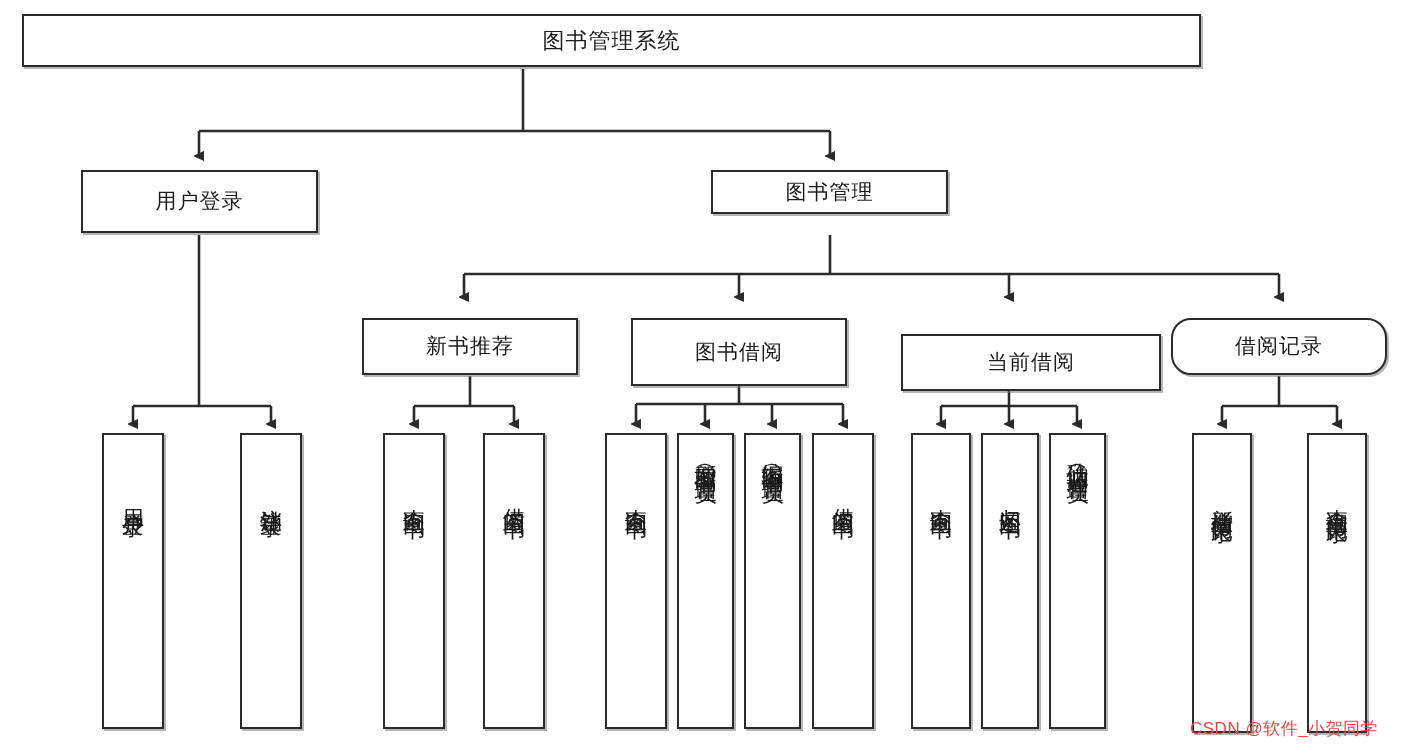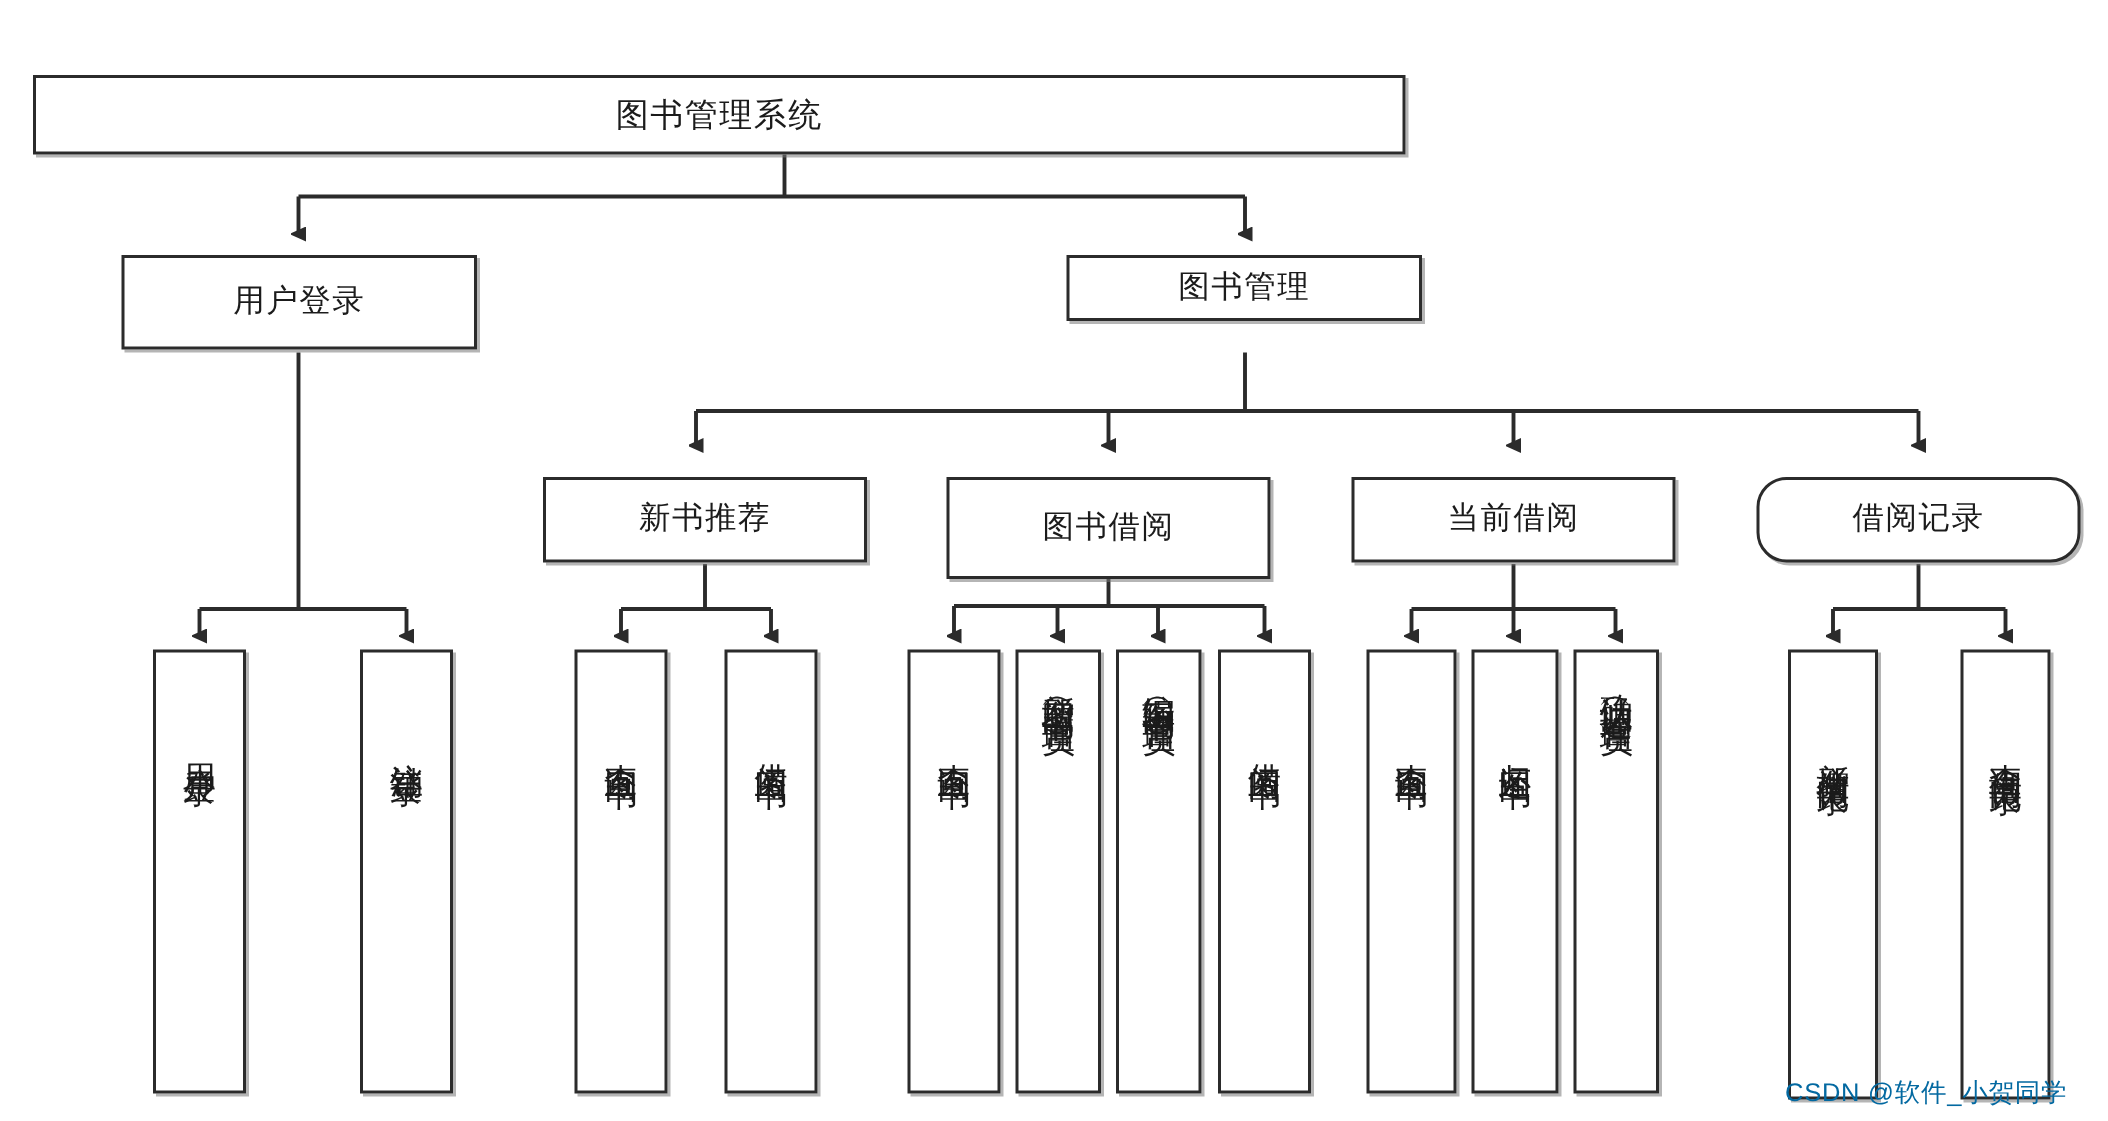--- a/index.html
+++ b/index.html
@@ -60,21 +60,21 @@
   }
   .node.leaf.mid .label {
     padding-top: 52px;
   }
   .node.leaf.tall .label {
     padding-top: 6px;
   }
   .watermark {
     position: absolute;
     font-size: 17px;
-    color: #0369a1;
+    color: #ef4444;
     white-space: nowrap;
     letter-spacing: 0.5px;
   }
 </style>
 </head>
 <body>
 
 <div id="canvas">
 
   <svg class="wires" viewBox="0 0 1405 747" xmlns="http://www.w3.org/2000/svg">
@@ -120,38 +120,38 @@
       <path d="M1009,406 L1009,424" marker-end="url(#arrow)"></path>
       <path d="M1077,406 L1077,424" marker-end="url(#arrow)"></path>
 
       <path d="M1279,376 L1279,406"></path>
       <path d="M1222,406 L1337,406"></path>
       <path d="M1222,406 L1222,424" marker-end="url(#arrow)"></path>
       <path d="M1337,406 L1337,424" marker-end="url(#arrow)"></path>
     </g>
   </svg>
 
-  <div class="node root" style="left:22px; top:14px; width:915px; height:53px;margin-top:36px;">
+  <div class="node root" style="left:22px; top:14px; width:1179px; height:53px;">
     <span class="label">图书管理系统</span>
   </div>
 
   <div class="node level2" style="left:81px; top:170px; width:237px; height:63px;">
     <span class="label">用户登录</span>
   </div>
   <div class="node level2" style="left:711px; top:170px; width:237px; height:44px;text-align:right;">
     <span class="label">图书管理</span>
   </div>
 
   <div class="node level3" style="left:362px; top:318px; width:216px; height:57px;">
     <span class="label">新书推荐</span>
   </div>
   <div class="node level3" style="left:631px; top:318px; width:216px; height:68px;">
     <span class="label">图书借阅</span>
   </div>
-  <div class="node level3" style="left:901px; top:318px; width:216px; height:57px;">
+  <div class="node level3" style="left:901px; top:334px; width:260px; height:57px;">
     <span class="label">当前借阅</span>
   </div>
   <div class="node level3" style="left:1171px; top:318px; width:216px; height:57px;border-radius:20px;">
     <span class="label">借阅记录</span>
   </div>
 
   <div class="node leaf mid" style="left:102px; top:433px; width:62px; height:296px;">
     <span class="label">用户登录</span>
   </div>
   <div class="node leaf mid" style="left:240px; top:433px; width:62px; height:296px;">

